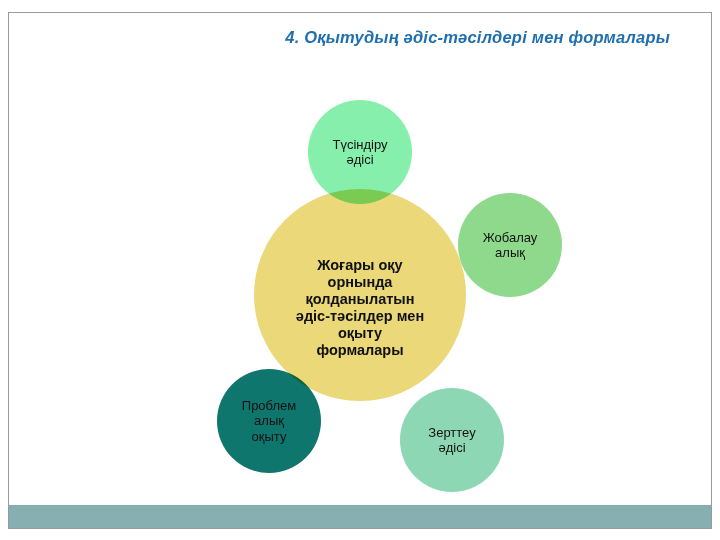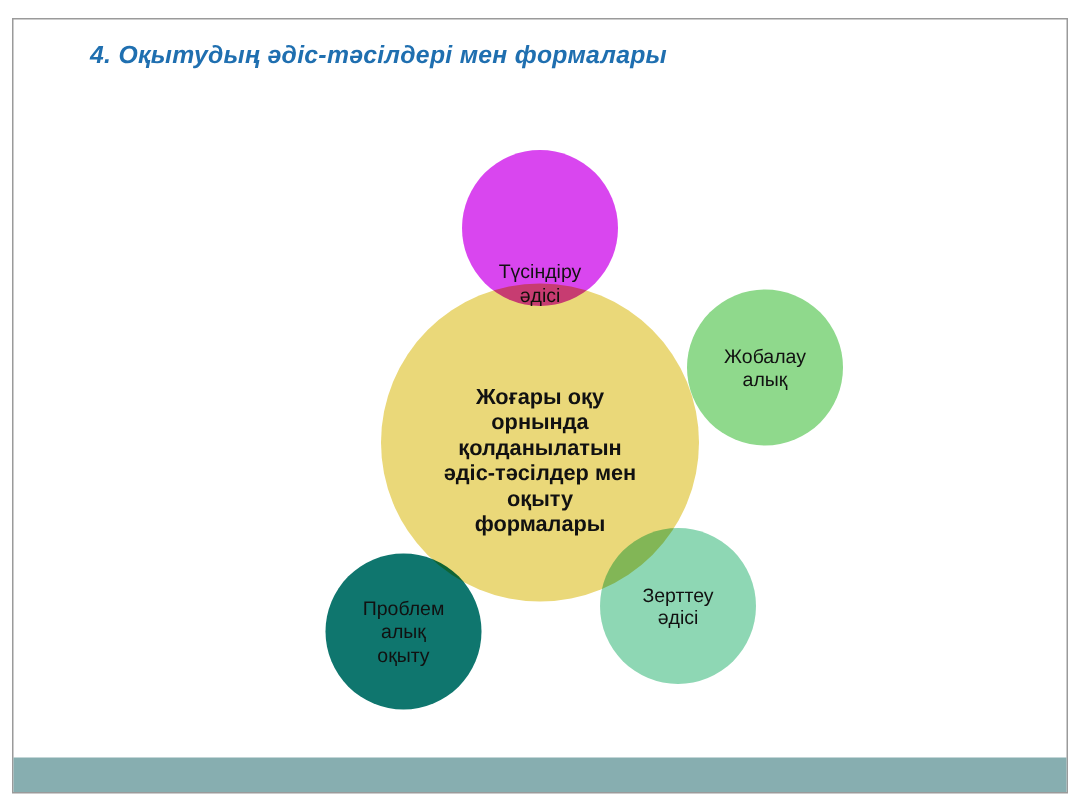--- a/index.html
+++ b/index.html
@@ -42,21 +42,21 @@
     height: 23px;
     background: #87aeb0;
   }
 
   
   #slide-title {
     position: absolute;
     left: 60px;
     top: 28px;
     width: 610px;
-    text-align: left;
+    text-align: right;
     font-size: 16.5px;
     font-weight: bold;
     font-style: italic;
     color: #1f6fb0;
     letter-spacing: 0.2px;
     line-height: 1.15;
     white-space: nowrap;
   }
 
   
@@ -108,36 +108,35 @@
     font-weight: bold;
     line-height: 1.17;
     color: #111111;
     white-space: pre-line;
     padding: 0 16px;
     margin-top: 26px;
   }
 
   
   #circle-top {
-    background: #d946ef;
+    background: #86efac;
     left: 308px;
     top: 100px;
     z-index: 2;
-    align-items: flex-end;
   }
   #circle-right {
     background: #8fd98c;
     left: 458px;
     top: 193px;
     z-index: 2;
   }
   #circle-bottom-right {
     background: #8ed7b4;
     left: 400px;
-    top: 352px;
+    top: 388px;
     z-index: 2;
   }
   #circle-bottom-left {
     background: #0f766e;
     left: 217px;
     top: 369px;
     z-index: 2;
   }
   #circle-left {
     background: #c2d3d6;

